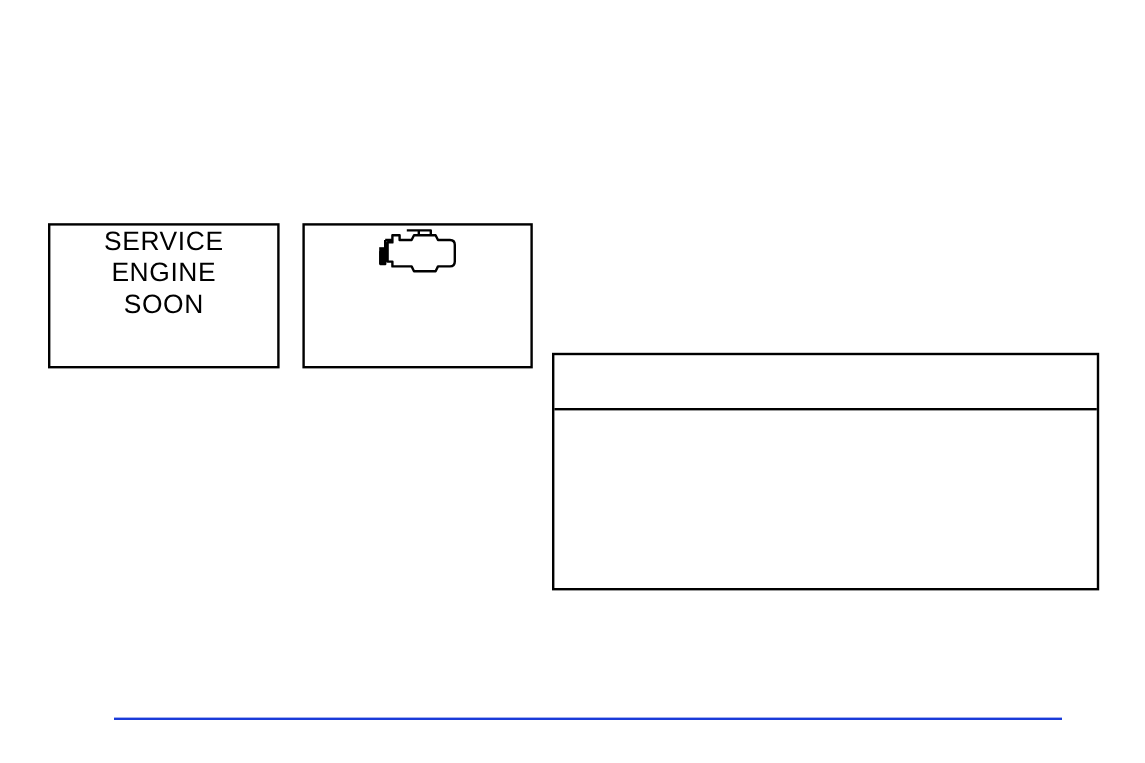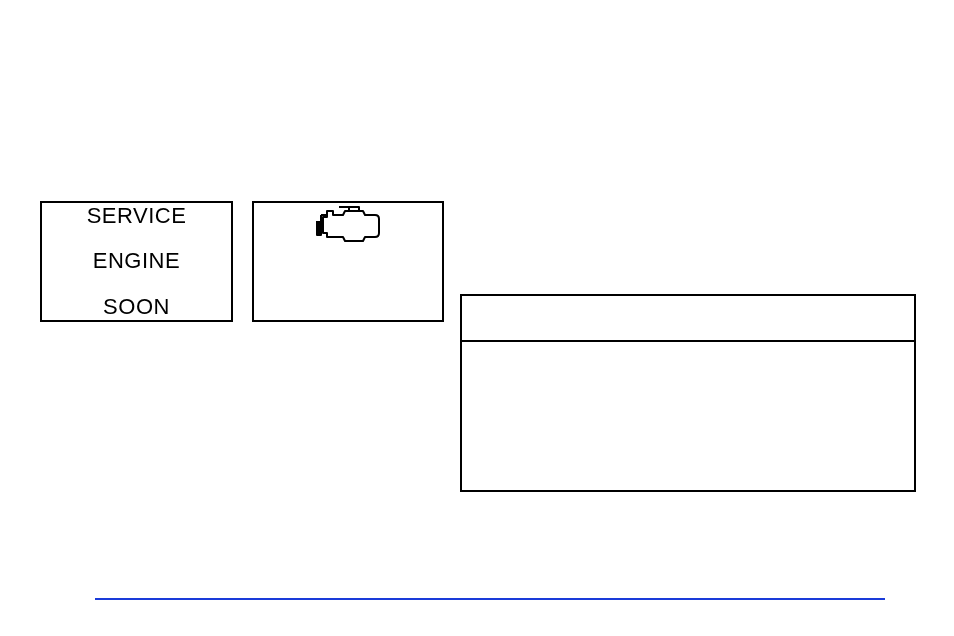--- a/index.html
+++ b/index.html
@@ -14,22 +14,21 @@
       font-family: Arial, Helvetica, sans-serif;
       position: relative;
     }
     .indicator-box {
       position: absolute;
       border: 2px solid #000;
       background: #fff;
       display: flex;
       flex-direction: column;
       align-items: center;
-      justify-content: space-between;
-      margin-top: 15px;
+      justify-content: flex-start;
     }
     .text-indicator {
       left: 40px;
       top: 186px;
       width: 193px;
       height: 121px;
       font-size: 22px;
       font-weight: 400;
       text-align: center;
       line-height: 1.2;

